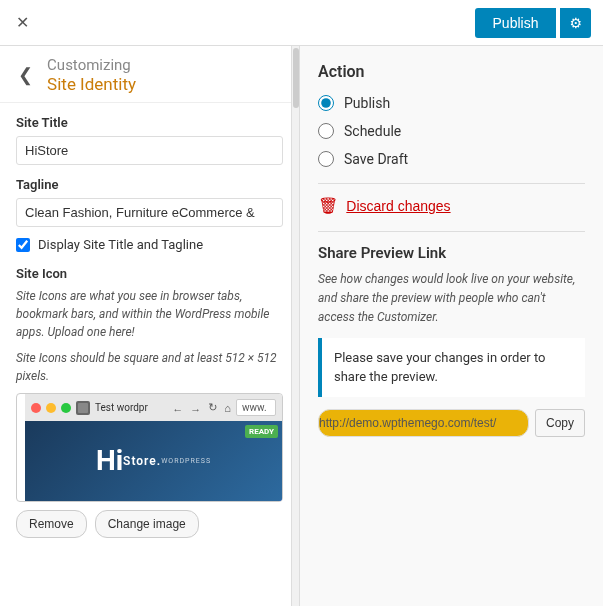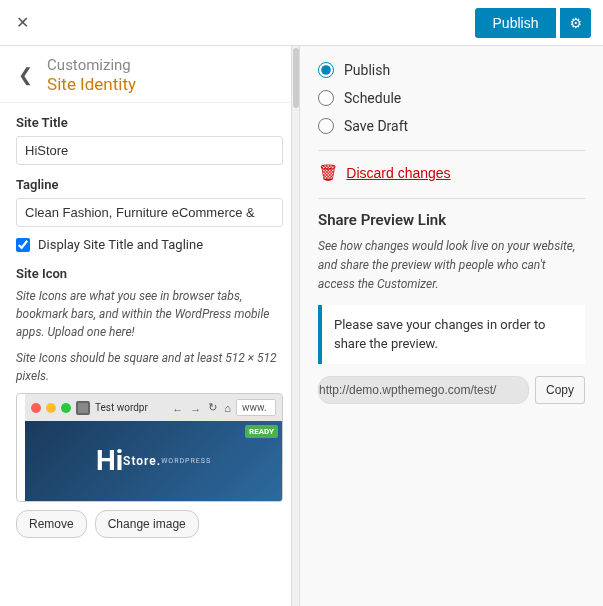--- a/index.html
+++ b/index.html
@@ -380,21 +380,21 @@
       align-items: center;
       gap: 6px;
     }
     .url-input {
       flex: 1;
       border: 1px solid #ddd;
       border-radius: 12px;
       padding: 6px 0;
       font-size: 12px;
       color: #555;
-      background: #e5e5e5;
+      background: #eab308;
     }
     .copy-btn {
       background: #f7f7f7;
       border: 1px solid #ccc;
       border-radius: 3px;
       padding: 6px 10px;
       font-size: 12px;
       color: #333;
       cursor: pointer;
       white-space: nowrap;
@@ -483,20 +483,21 @@
       <div class="image-buttons">
         <button class="img-btn">Remove</button>
         <button class="img-btn">Change image</button>
       </div>
 
     </div>
   </div>
 
   <div class="right-panel">
 
+    <div class="action-title">Action</div>
 
     <div class="radio-group">
       <label class="radio-option">
         <input type="radio" name="action" checked="" style="">
         <span class="radio-label">Publish</span>
       </label>
       <label class="radio-option">
         <input type="radio" name="action" style="">
         <span class="radio-label">Schedule</span>
       </label>

